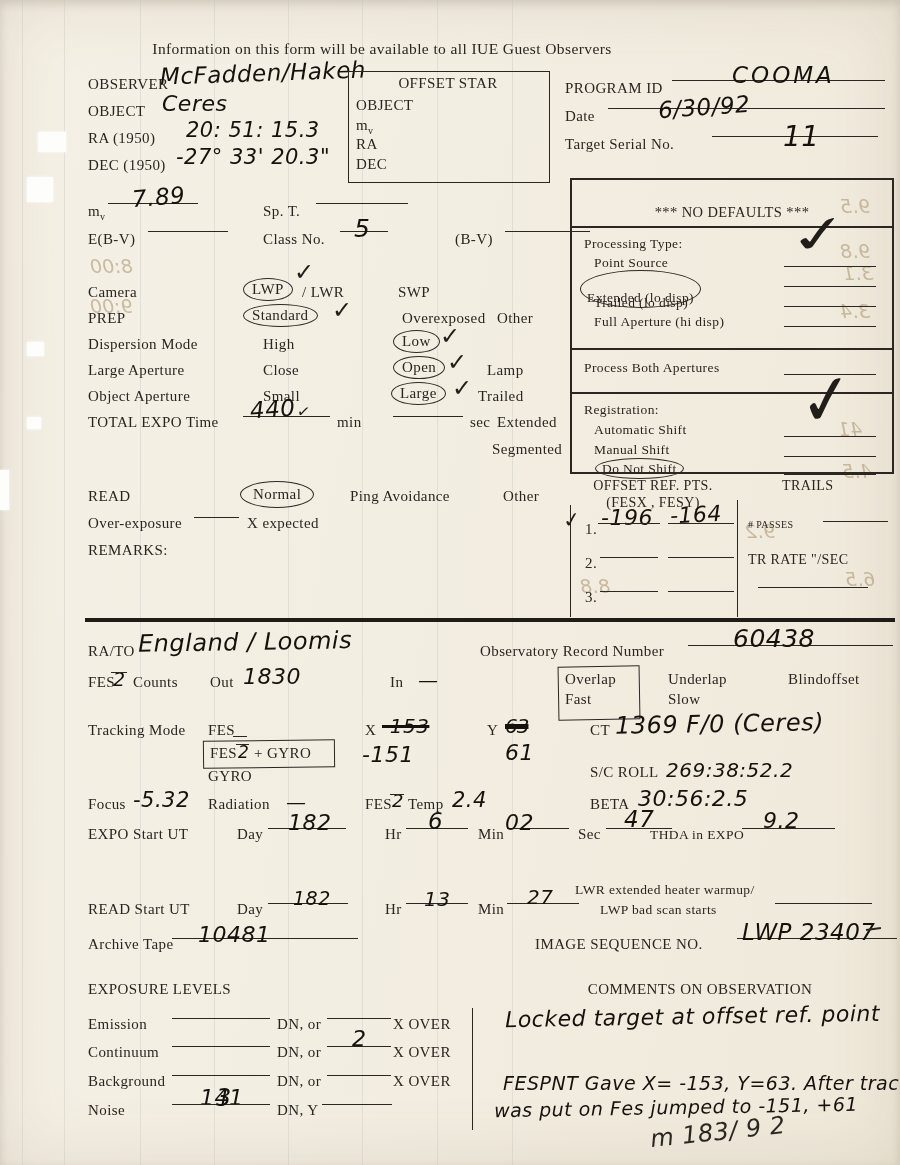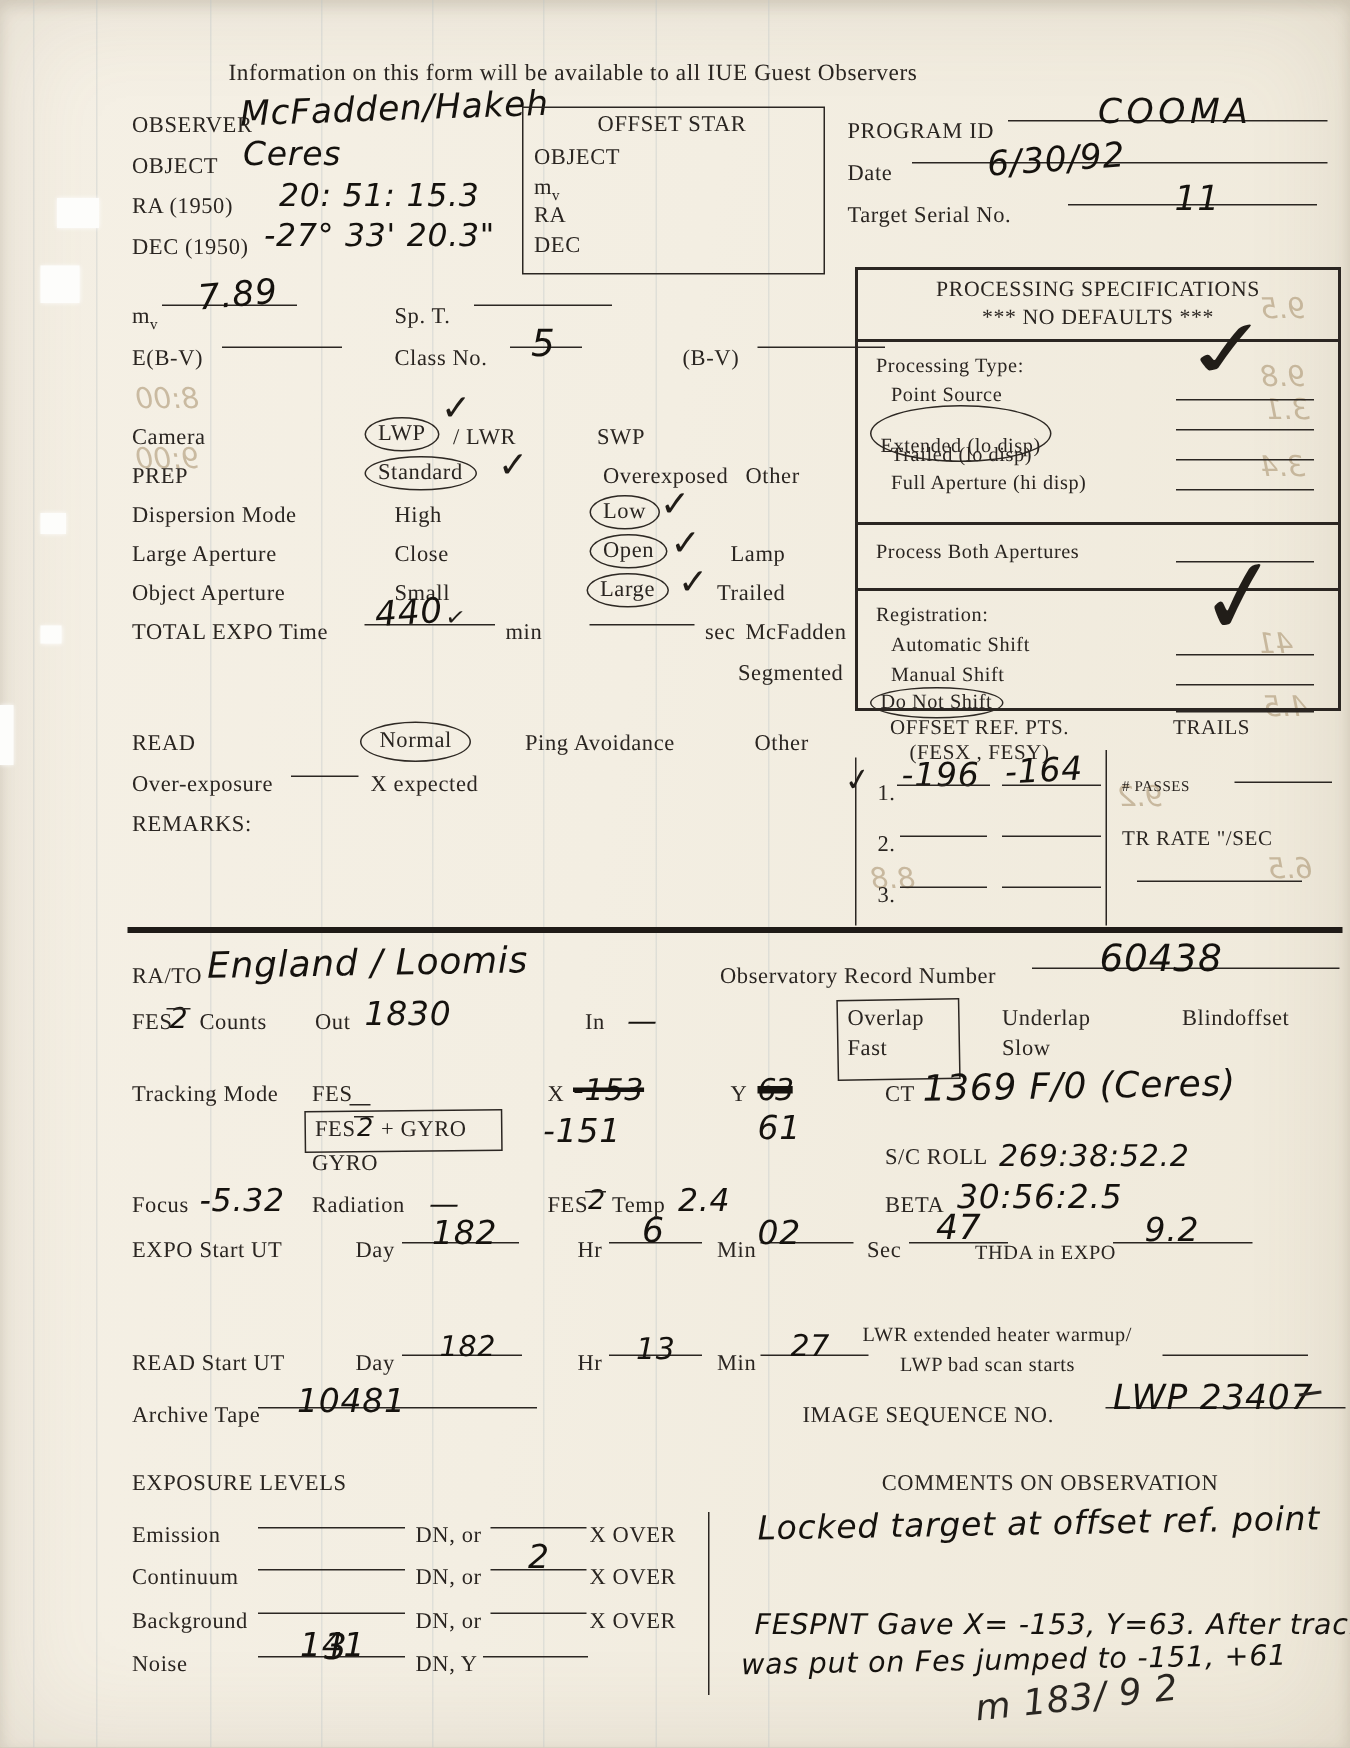--- a/index.html
+++ b/index.html
@@ -79,21 +79,21 @@
   <span class="t" style="left:356px;top:156px">DEC</span>
 
   <span class="t" style="left:565px;top:80px">PROGRAM  ID</span>
   <div class="ln" style="left:672px;top:80px;width:213px"></div>
   <span class="hw" style="left:732px;top:62px;font-size:23px;letter-spacing:3px">COOMA</span>
   <span class="t" style="left:565px;top:108px">Date</span>
   <div class="ln" style="left:608px;top:108px;width:277px"></div>
   <span class="hw" style="left:658px;top:94px;font-size:23px;transform:rotate(-4deg)">6/30/92</span>
   <span class="t" style="left:565px;top:136px">Target Serial No.</span>
   <div class="ln" style="left:712px;top:136px;width:166px"></div>
-  <span class="hw" style="left:783px;top:120px;font-size:23px">11</span>
+  <span class="hw" style="left:783px;top:120px;font-size:28px">11</span>
 
   <span class="t" style="left:88px;top:203px"><span>m</span><sub>v</sub></span>
   <div class="ln" style="left:108px;top:203px;width:90px"></div>
   <span class="hw" style="left:132px;top:184px;font-size:23px;transform:rotate(-5deg)">7.89</span>
   <span class="t" style="left:263px;top:203px">Sp. T.</span>
   <div class="ln" style="left:316px;top:203px;width:92px"></div>
   <span class="t" style="left:88px;top:231px">E(B-V)</span>
   <div class="ln" style="left:148px;top:231px;width:80px"></div>
   <span class="t" style="left:263px;top:231px">Class No.</span>
   <div class="ln" style="left:340px;top:231px;width:48px"></div>
@@ -130,45 +130,44 @@
   <span class="chk" style="left:452px;top:374px">✓</span>
   <span class="t" style="left:478px;top:388px">Trailed</span>
 
   <span class="t" style="left:88px;top:414px">TOTAL EXPO Time</span>
   <div class="ln" style="left:243px;top:416px;width:87px"></div>
   <span class="hw" style="left:250px;top:396px;font-size:23px;transform:rotate(-4deg)">440</span>
   <span class="chk" style="left:297px;top:402px;font-size:16px;transform:rotate(8deg)">✓</span>
   <span class="t" style="left:337px;top:414px">min</span>
   <div class="ln" style="left:393px;top:416px;width:70px"></div>
   <span class="t" style="left:470px;top:414px">sec</span>
-  <span class="t" style="left:473px;top:414px;left:497px">McFadden</span>
+  <span class="t" style="left:473px;top:414px;left:497px">Extended</span>
   <span class="t" style="left:492px;top:441px">Segmented</span>
 
   <div class="box" style="left:570px;top:178px;width:320px;height:292px;border-width:2px">
-    <div class="t ctr" style="left:0;top:5px;width:100%;font-size:14.5px">PROCESSING SPECIFICATIONS</div>
     <div class="t ctr" style="left:0;top:24px;width:100%;font-size:14.5px">*** NO DEFAULTS ***</div>
     <div class="ln" style="left:0;top:46px;width:100%;border-bottom-width:2px"></div>
     <span class="t sm" style="left:12px;top:56px">Processing Type:</span>
     <span class="t sm" style="left:22px;top:75px">Point Source</span>
     <div class="circle" style="left:8px;top:90px;padding:17px 6px 1px 6px"><span class="t2" style="font-size:13.5px">Extended (lo disp)</span></div>
     <span class="t sm" style="left:22px;top:115px">Trailed (lo disp)</span>
     <span class="t sm" style="left:22px;top:134px">Full Aperture (hi disp)</span>
     <div class="ln" style="left:212px;top:86px;width:92px"></div>
     <div class="ln" style="left:212px;top:106px;width:92px"></div>
     <div class="ln" style="left:212px;top:126px;width:92px"></div>
     <div class="ln" style="left:212px;top:146px;width:92px"></div>
     <span class="chk" style="left:222px;top:52px;font-size:30px;transform:rotate(-10deg) scale(2.4,1.6);transform-origin:left bottom">✓</span>
     <div class="ln" style="left:0;top:168px;width:100%;border-bottom-width:2px"></div>
     <span class="t sm" style="left:12px;top:180px">Process Both Apertures</span>
     <div class="ln" style="left:212px;top:194px;width:92px"></div>
     <div class="ln" style="left:0;top:212px;width:100%;border-bottom-width:2px"></div>
     <span class="t sm" style="left:12px;top:222px">Registration:</span>
     <span class="t sm" style="left:22px;top:242px">Automatic Shift</span>
     <span class="t sm" style="left:22px;top:262px">Manual Shift</span>
-    <div class="circle" style="left:8px;top:278px;padding:0 6px 1px 6px"><span class="t2" style="font-size:13.5px">Do Not Shift</span></div>
+    <div class="circle" style="left:23px;top:278px;padding:0 6px 1px 6px"><span class="t2" style="font-size:13.5px">Do Not Shift</span></div>
     <div class="ln" style="left:212px;top:256px;width:92px"></div>
     <div class="ln" style="left:212px;top:276px;width:92px"></div>
     <div class="ln" style="left:212px;top:294px;width:92px"></div>
     <span class="chk" style="left:232px;top:224px;font-size:34px;transform:rotate(-6deg) scale(1.9,2.1);transform-origin:left bottom">✓</span>
   </div>
 
   <span class="t" style="left:88px;top:488px">READ</span>
   <div class="circle" style="left:240px;top:481px;padding:3px 12px 4px 12px"><span class="t2">Normal</span></div>
   <span class="t" style="left:350px;top:488px">Ping Avoidance</span>
   <span class="t" style="left:503px;top:488px">Other</span>

